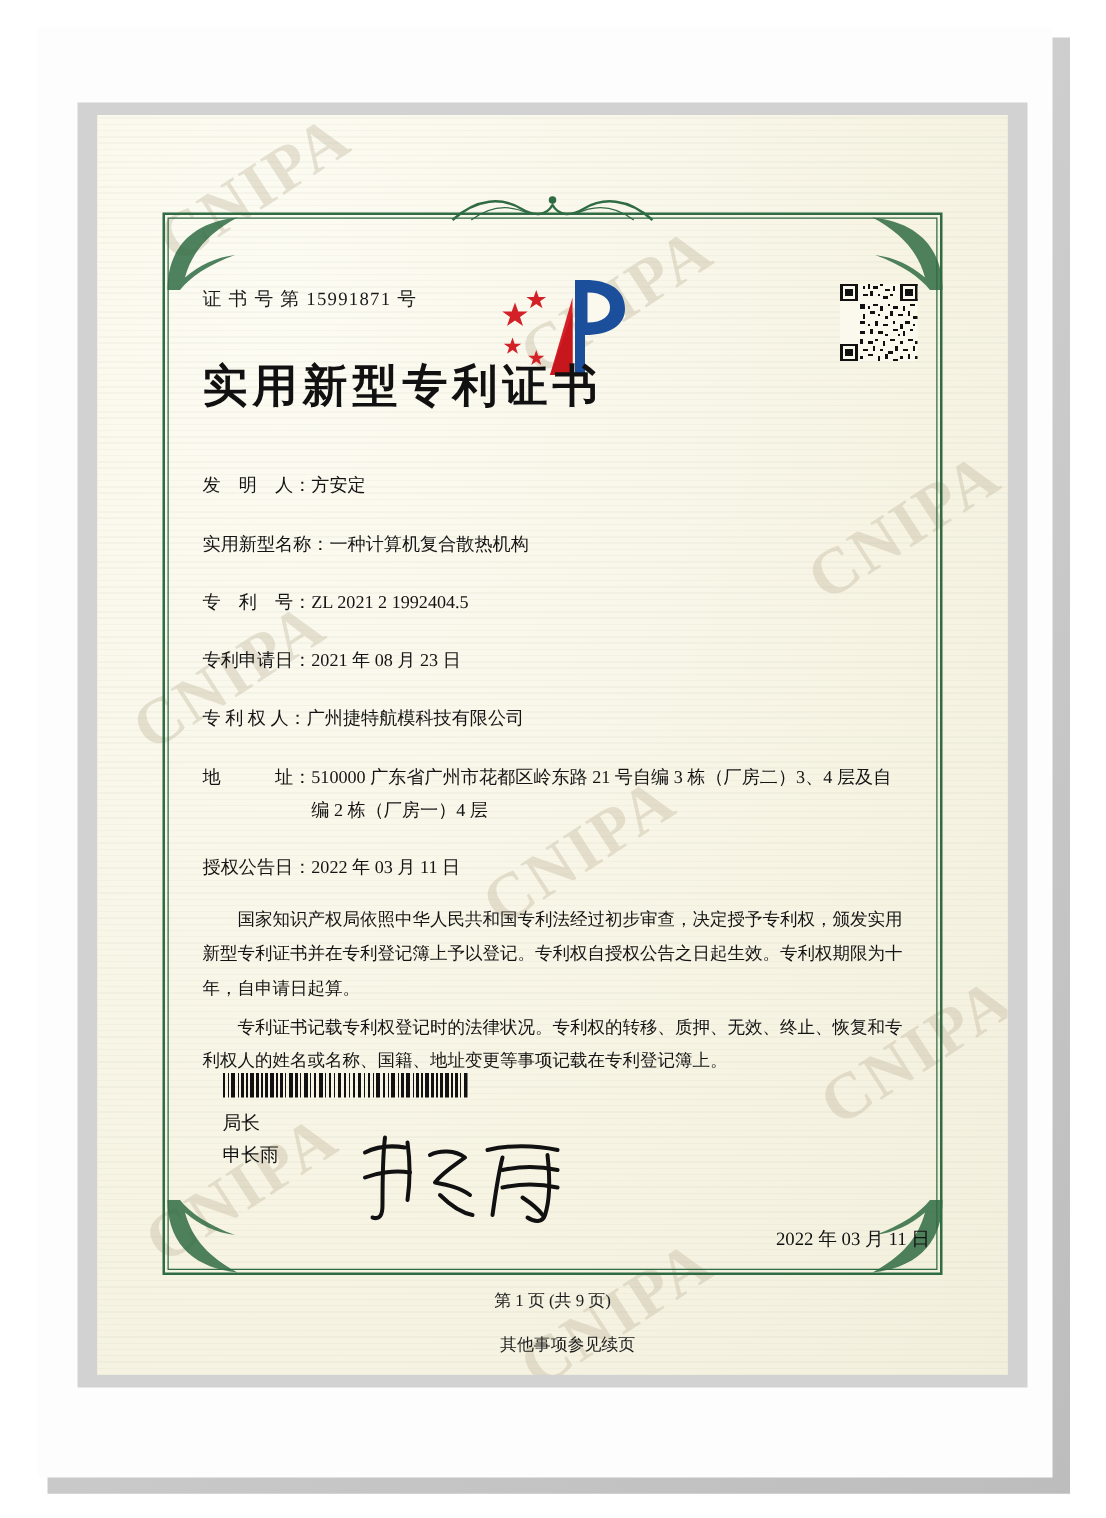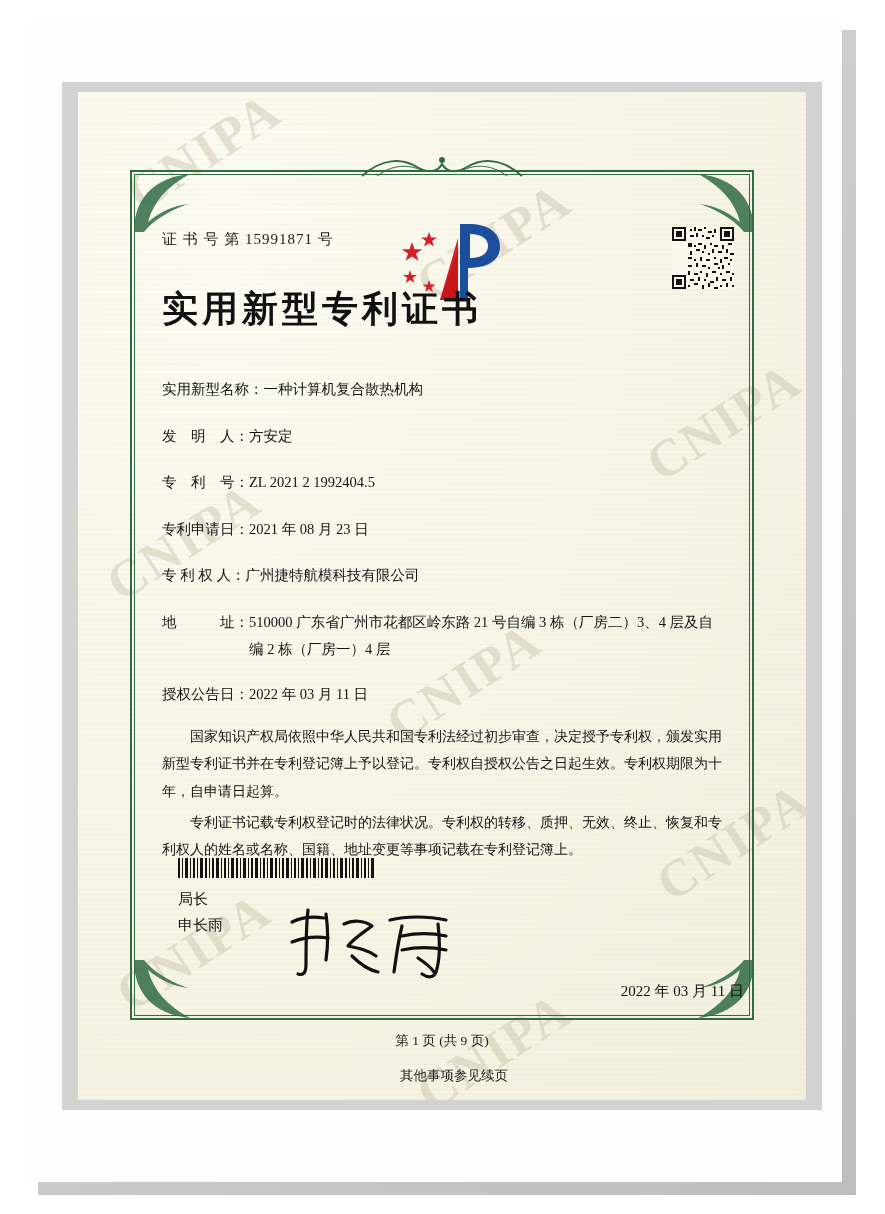--- a/index.html
+++ b/index.html
@@ -420,27 +420,27 @@
 
   <div class="content">
 
     <div class="cert-no">证 书 号 第 15991871 号</div>
 
     <div class="title">实用新型专利证书</div>
 
     <div class="fields">
 
       <div class="field-row">
+        <div class="fl">发　明　人：</div>
+        <div class="fv">方安定</div>
+      </div>
+
+      <div class="field-row">
         <div class="fl">实用新型名称：</div>
         <div class="fv">一种计算机复合散热机构</div>
-      </div>
-
-      <div class="field-row">
-        <div class="fl">发　明　人：</div>
-        <div class="fv">方安定</div>
       </div>
 
       <div class="field-row">
         <div class="fl">专　利　号：</div>
         <div class="fv">ZL 2021 2 1992404.5</div>
       </div>
 
       <div class="field-row">
         <div class="fl">专利申请日：</div>
         <div class="fv">2021 年 08 月 23 日</div>

